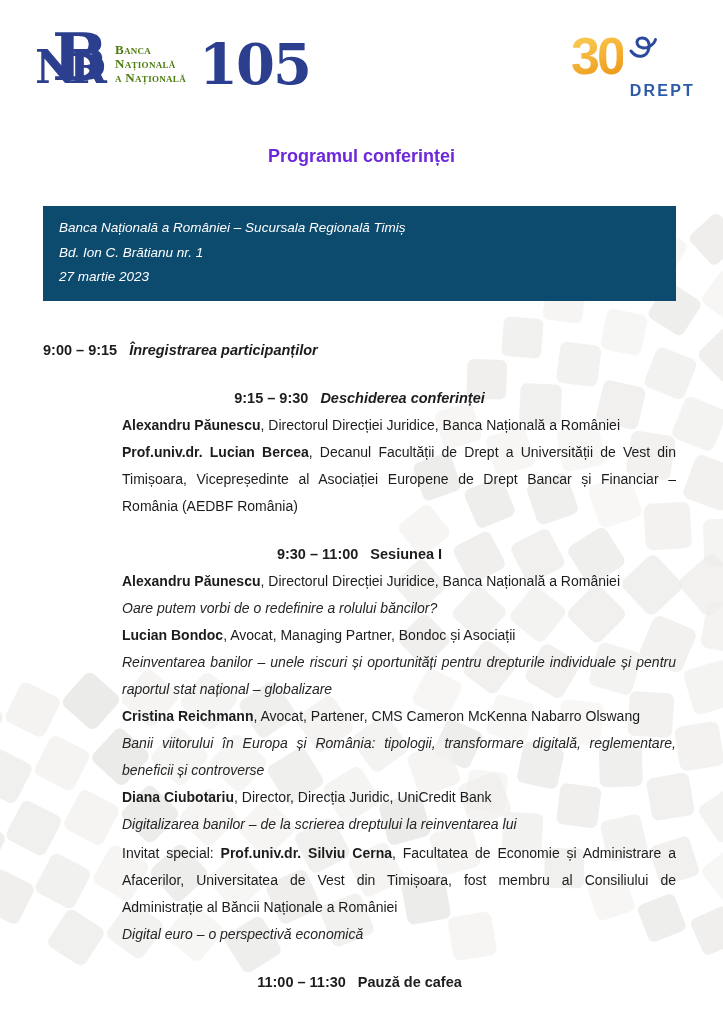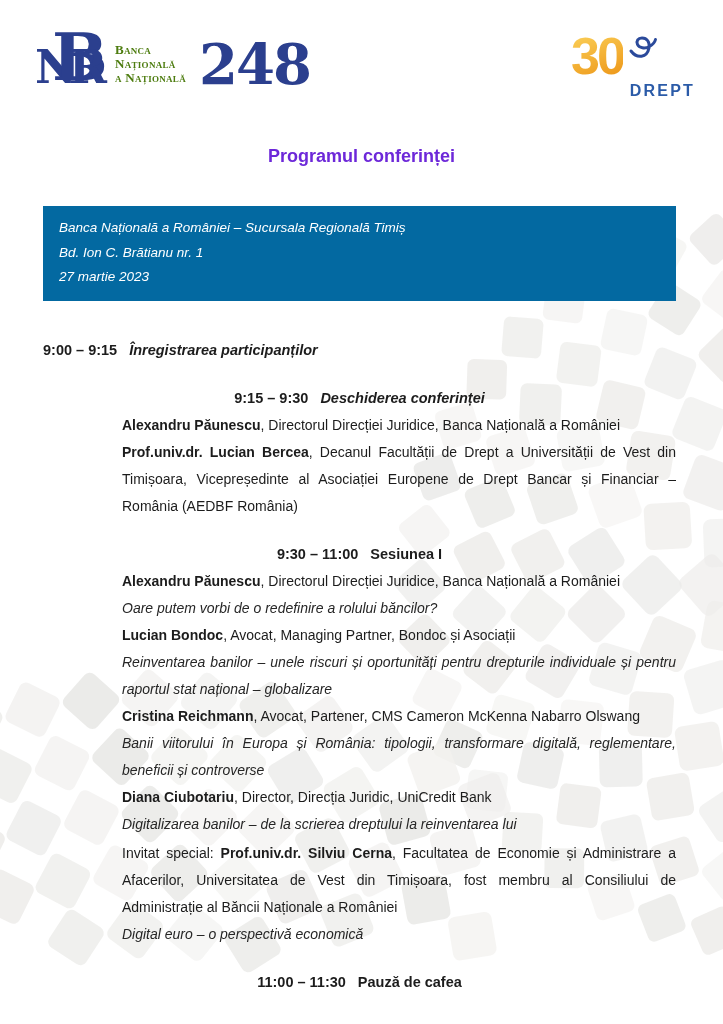--- a/index.html
+++ b/index.html
@@ -34,21 +34,21 @@
       -webkit-background-clip:text;background-clip:text;color:transparent;}
   }
   .drept-emblem{position:absolute;left:56px;top:4px;}
   .drept-label{position:absolute;right:0;bottom:4px;font-size:16px;font-weight:700;
     color:#2B5BA8;letter-spacing:2.2px;}
 
   
   .page-title{margin:41px 0 0;text-align:center;font-size:18px;line-height:20px;font-weight:700;color:#6d28d9;}
 
   
-  .venue{margin:40px 47px 0 43px;background:#0369a1;color:#ffffff;
+  .venue{margin:40px 47px 0 43px;background:#0c4a6e;color:#ffffff;
     padding:10px 16px 11px;font-size:13.5px;font-style:italic;line-height:24.5px;}
   .venue p{margin:0;}
 
   
   .schedule{margin:36px 47px 0 43px;font-size:14px;}
   .row{display:flex;line-height:27px;font-weight:700;font-size:14.5px;margin-top:27px;}
   .row .time{flex:0 0 auto;min-width:67px;margin-right:12px;white-space:nowrap;}
   .gap{margin-top:21px;justify-content:center;}
   .indent{margin-left:79px;}
   .line{margin:0;line-height:27px;}
@@ -180,21 +180,21 @@
         <div class="monogram">
           <span class="mono-n">N</span>
           <span class="mono-b">B</span>
           <span class="mono-r">R</span>
         </div>
         <div class="bnr-name">
           <div>Banca</div>
           <div>Națională</div>
           <div>a Națională</div>
         </div>
-        <div class="bnr-145">248</div>
+        <div class="bnr-145">105</div>
       </div>
 
       <div class="drept-logo">
         <span class="three-zero">30</span>
         <svg class="drept-emblem" width="34" height="30" viewBox="0 0 34 30">
           <path d="M4 17 C10 25 20 24 22 14 C23 8 20 4 15 4 C11 4 9 7 10.5 10.5 C12 14 18 15 22.5 12.5 C26 10.5 28 7.5 28.5 5.5" fill="none" stroke="#2B4A9B" stroke-width="3" stroke-linecap="round"></path>
         </svg>
         <span class="drept-label">DREPT</span>
       </div>
     </div>

